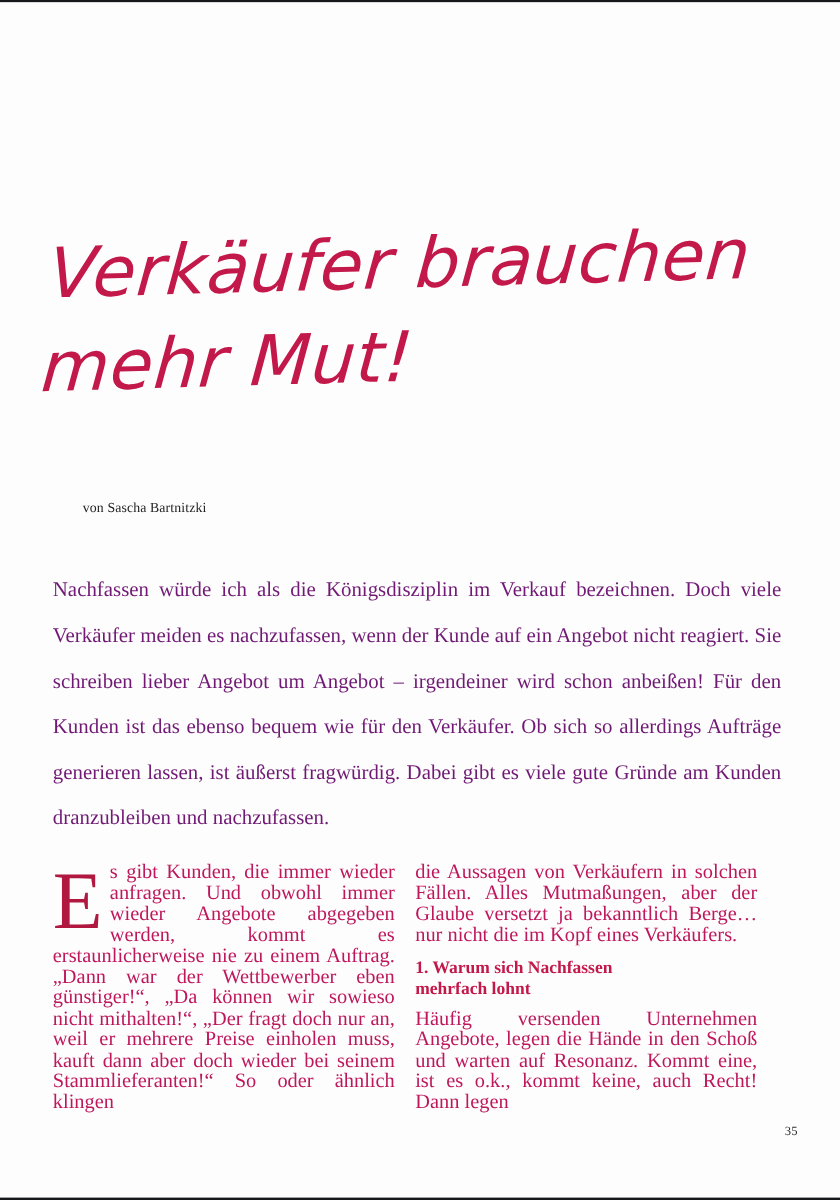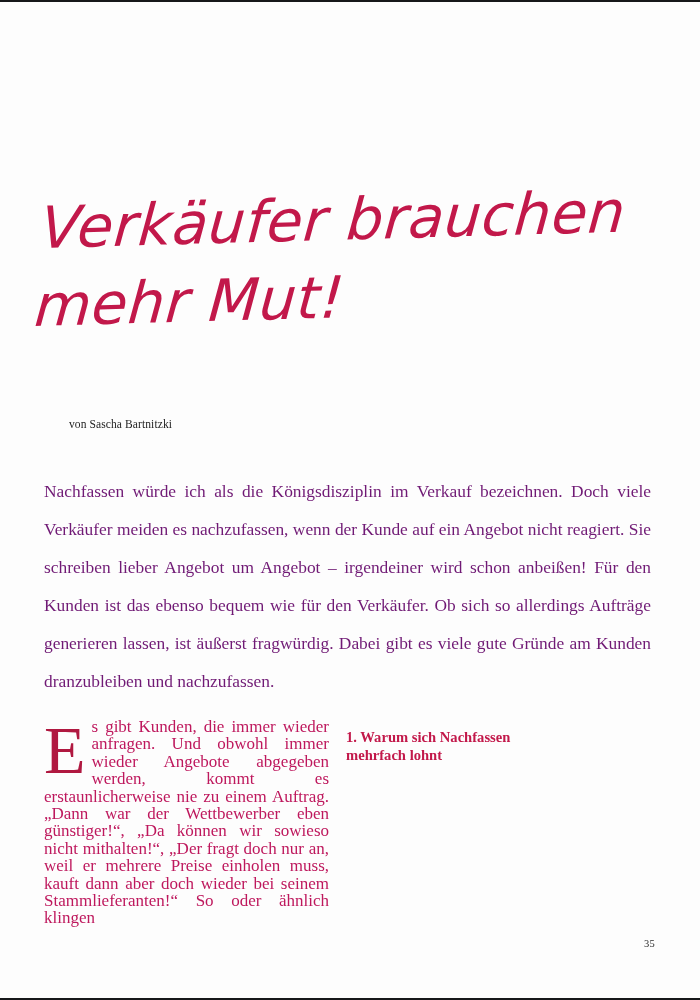--- a/index.html
+++ b/index.html
@@ -115,21 +115,21 @@
     font-weight: bold;
     font-size: 14.6px;
     line-height: 17.6px;
     margin: 11px 0 6px 0;
     white-space: pre-line;
   }
 
   
   .folio {
     position: absolute;
-    right: 45px;
+    right: 35px;
     top: 938px;
     font-size: 10.5px;
     color: #2b2b2b;
     letter-spacing: 0.3px;
   }
 </style>
 </head>
 <body>
 
 <div class="page-edge top"></div>
@@ -142,23 +142,25 @@
 
 <p class="lead">Nachfassen würde ich als die Königsdisziplin im Verkauf bezeichnen. Doch viele Verkäufer meiden es nachzufassen, wenn der Kunde auf ein Angebot nicht reagiert. Sie schreiben lieber  Angebot um Angebot – irgendeiner wird schon anbeißen! Für den Kunden ist das ebenso bequem wie für den Verkäufer. Ob sich so allerdings Aufträge generieren lassen, ist äußerst fragwürdig. Dabei gibt es viele gute Gründe am Kunden dranzubleiben und nachzufassen.</p>
 
 <div class="columns">
 
   <div class="col col-left">
     <p class="body-text">Es gibt Kunden, die immer wieder anfragen. Und obwohl immer wieder Angebote abgegeben werden, kommt es erstaunlicherweise nie zu einem Auftrag. „Dann war der Wettbewerber eben günstiger!“, „Da können wir sowieso nicht mithalten!“, „Der fragt doch nur an, weil er mehrere Preise einholen muss, kauft dann aber doch wieder bei seinem Stammlieferanten!“ So oder ähnlich klingen</p>
   </div>
 
   <div class="col col-right">
+    <p class="body-text">die Aussagen von Verkäufern in solchen Fällen. Alles Mutmaßungen, aber der Glaube versetzt ja bekanntlich Berge… nur nicht die im Kopf eines Verkäufers.</p>
 
     <h2 class="subhead">1. Warum sich Nachfassen
 mehrfach lohnt</h2>
 
+    <p class="body-text">Häufig versenden Unternehmen Angebote, legen die Hände in den Schoß und warten auf Resonanz. Kommt eine, ist es o.k., kommt keine, auch Recht! Dann legen</p>
   </div>
 
 </div>
 
 <div class="folio">35</div>
 
 <div class="page-edge bottom"></div>
 
 </body></html>

